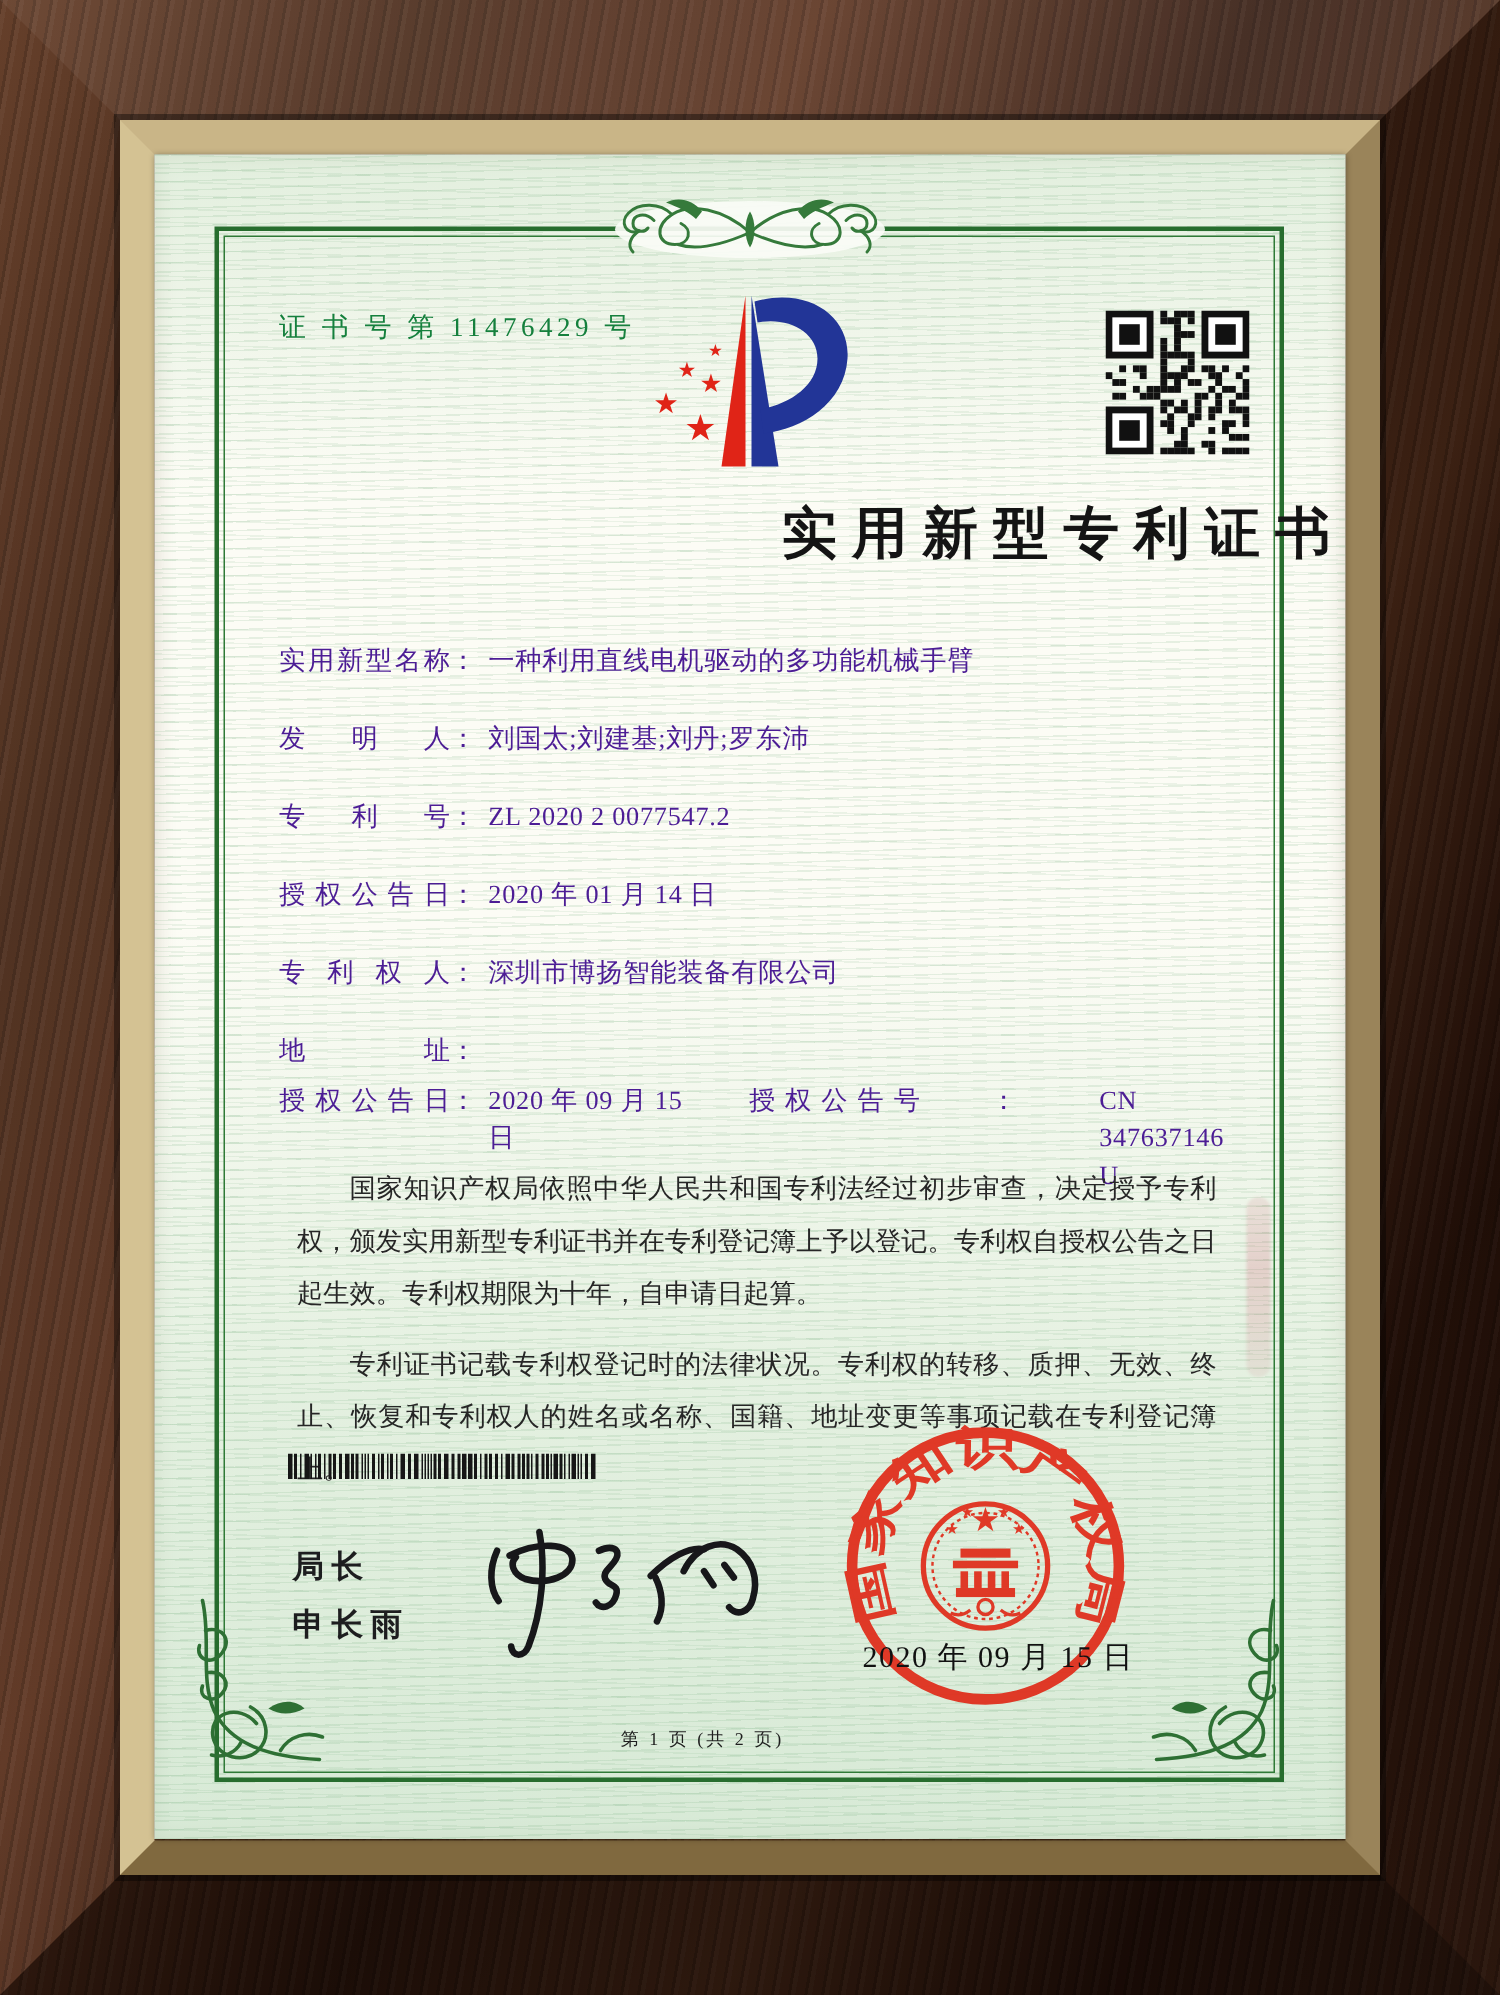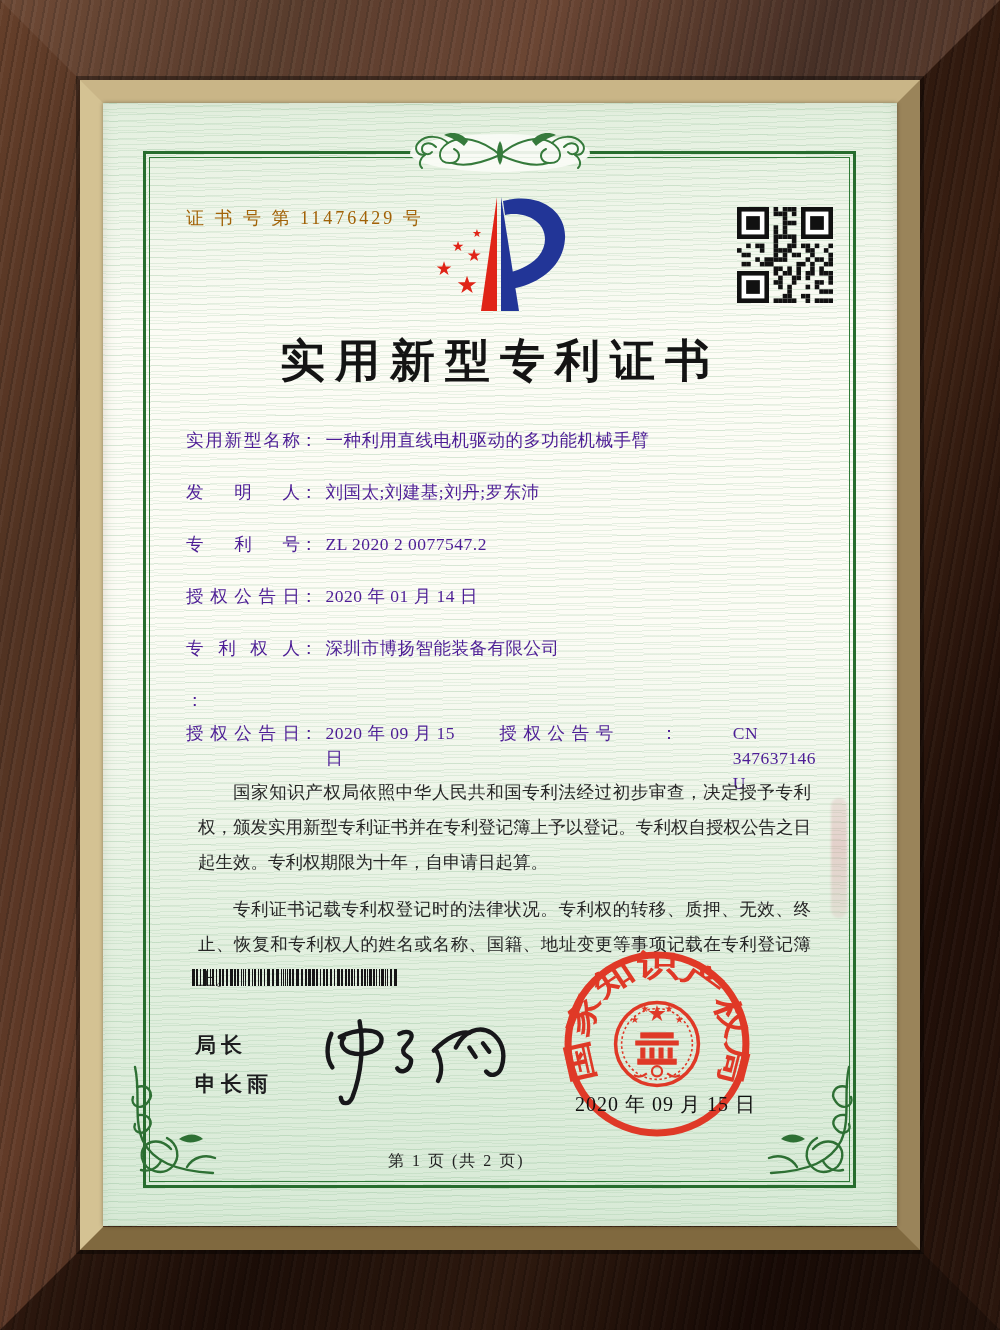--- a/index.html
+++ b/index.html
@@ -28,25 +28,25 @@
       repeating-linear-gradient(182deg,rgba(110,170,120,.12) 0 1px,rgba(255,255,255,0) 1px 9px),
       linear-gradient(180deg,rgba(205,228,203,.55) 0%,rgba(255,255,255,0) 20%,rgba(255,255,255,0) 46%,rgba(203,228,203,.5) 74%,rgba(196,224,198,.65) 100%);}
 
   .cert-border{position:absolute;left:40px;top:48px;width:707px;height:1031px;
     border:3px solid #276d2e;}
   .cert-border::after{content:"";position:absolute;inset:3px;border:1px solid #2f7a37;}
 
   .orn{position:absolute;pointer-events:none;}
 
   
-  .cert-no{position:absolute;left:83px;top:103px;font-size:18px;letter-spacing:3px;color:#a16207;}
+  .cert-no{position:absolute;left:83px;top:103px;font-size:18px;letter-spacing:3px;color:#15803d;}
   .logo{position:absolute;left:318px;top:86px;}
   .qr{position:absolute;left:634px;top:104px;}
-  .title{position:absolute;left:0;top:228px;width:100%;text-align:center;
-    font-size:45px;font-weight:bold;letter-spacing:10px;color:#141414;}
+  .title{position:absolute;left:0;top:228px;width:100%;text-align:right;
+    font-size:37px;font-weight:bold;letter-spacing:10px;color:#141414;}
 
   .fields{position:absolute;left:83px;top:325px;width:648px;font-size:17.5px;color:#4c1d95;}
   .frow{display:flex;margin-bottom:27px;line-height:25px;}
   .flabel{display:inline-block;width:114px;text-align:justify;text-align-last:justify;flex:none;}
   .fcolon{flex:none;padding-right:8px;}
   .fvalue{letter-spacing:.5px;}
   .frow.addr{margin-bottom:8px;}
   .frow.addr .fvalue{width:500px;}
   .grant2{margin-left:34px;display:flex;gap:47px;}
 
@@ -57,21 +57,21 @@
   .barcode{position:absolute;left:89px;top:866px;}
   .officer{position:absolute;left:92px;top:922px;font-family:"Liberation Sans","DejaVu Sans",sans-serif;
     font-size:21px;color:#1d1d1f;letter-spacing:5px;line-height:39px;font-weight:600;}
   .signature{position:absolute;left:197px;top:882px;}
   .seal{position:absolute;left:458px;top:845px;opacity:.95;}
   .seal-date{position:absolute;left:472px;top:988px;width:180px;text-align:center;
     font-size:20px;color:#111;letter-spacing:1px;white-space:nowrap;}
   .stain{position:absolute;left:728px;top:695px;width:16px;height:120px;border-radius:8px;
     background:linear-gradient(180deg,rgba(190,40,70,.10),rgba(200,50,80,.18) 40%,rgba(190,40,70,.08));
     filter:blur(1px);}
-  .footer{position:absolute;left:4px;top:1048px;width:88%;text-align:center;font-size:16px;color:#1f1f1f;letter-spacing:2px;}
+  .footer{position:absolute;left:16px;top:1048px;width:88%;text-align:center;font-size:12px;color:#1f1f1f;letter-spacing:2px;}
 </style>
 </head>
 <body>
 
 <div class="wood"></div>
 <div class="wood-bevel"></div>
 <div class="wood-lip"></div>
 <div class="gold"></div>
 
 <div class="paper">
@@ -284,20 +284,21 @@
       <span class="flabel">授权公告日</span>
         <span class="fcolon">：</span>
         <span class="fvalue">2020 年 01 月 14 日</span>
     </div>
     <div class="frow">
       <span class="flabel">专利权人</span>
         <span class="fcolon">：</span>
         <span class="fvalue">深圳市博扬智能装备有限公司</span>
     </div>
     <div class="frow addr">
+      <span class="flabel">地址</span>
         <span class="fcolon">：</span>
     </div>
     <div class="frow">
       <span class="flabel">授权公告日</span>
         <span class="fcolon">：</span>
         <span class="fvalue">2020 年 09 月 15 日</span>
       <span class="grant2">
         <span class="flabel">授权公告号</span>
           <span class="fcolon">：</span>
           <span class="fvalue">CN 347637146 U</span>

